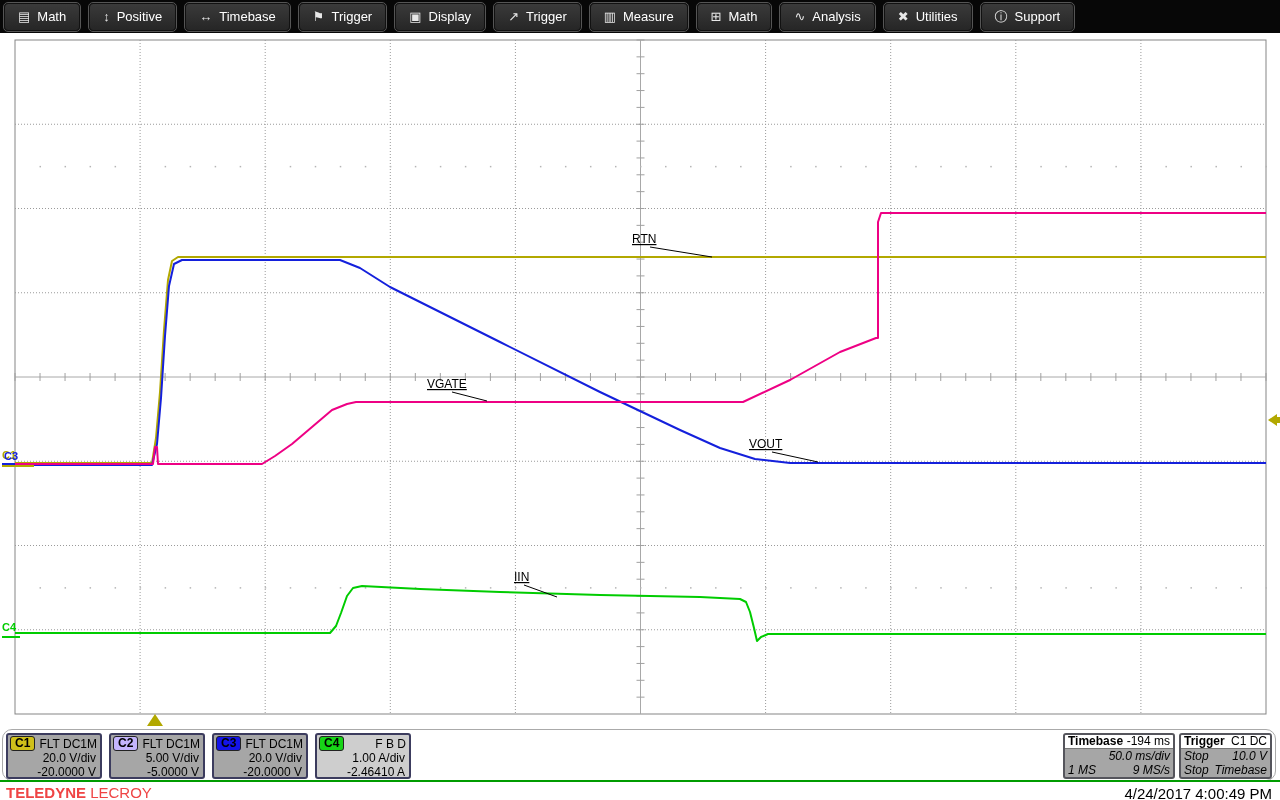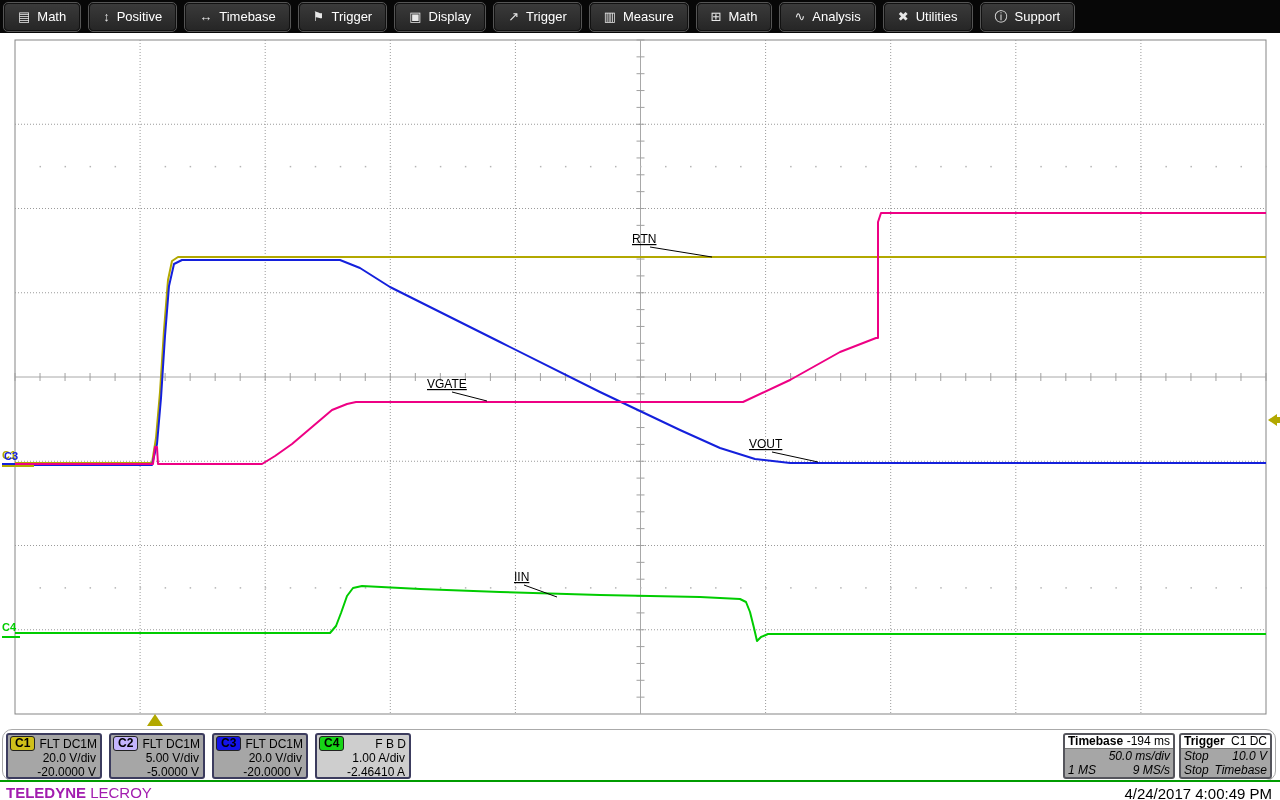--- a/index.html
+++ b/index.html
@@ -26,21 +26,21 @@
   .chline{text-align:right;padding-right:4px;line-height:14px;}
   .sidebox{position:absolute;top:733px;height:46px;box-sizing:border-box;border:2px solid #55555c;
     border-radius:3px;background:#a6a6a6;font-size:12px;color:#000;cursor:pointer;overflow:hidden;}
   .sb-head{display:flex;justify-content:space-between;background:#fff;padding:0 3px;
     line-height:13px;border-bottom:1px solid #777;}
   .sb-head b{font-size:12px;}
   .sb-row{display:flex;justify-content:space-between;padding:0 3px;line-height:14px;font-style:italic;}
   .sb-row.right{justify-content:flex-end;}
   
   .green-line{position:absolute;left:0;top:780px;width:1280px;height:2px;background:#009c00;}
-  .brand{position:absolute;left:6px;top:784px;font-size:15px;color:#a21caf;letter-spacing:0;}
+  .brand{position:absolute;left:6px;top:784px;font-size:15px;color:#ef4444;letter-spacing:0;}
   .brand b{font-weight:bold;}
   .timestamp{position:absolute;right:8px;top:785px;font-size:15px;color:#000;}
 </style>
 </head>
 <body>
 
 <div class="menubar">
     <div class="menu-btn">
       <span class="mi">▤</span>
       <span>Math</span>

